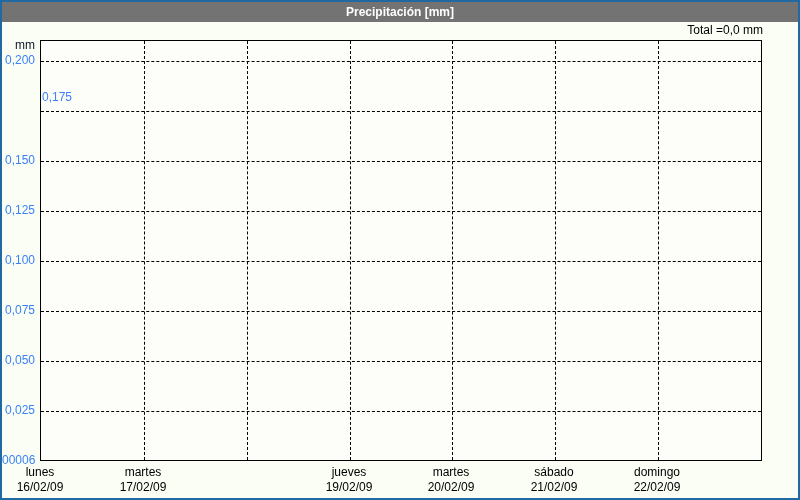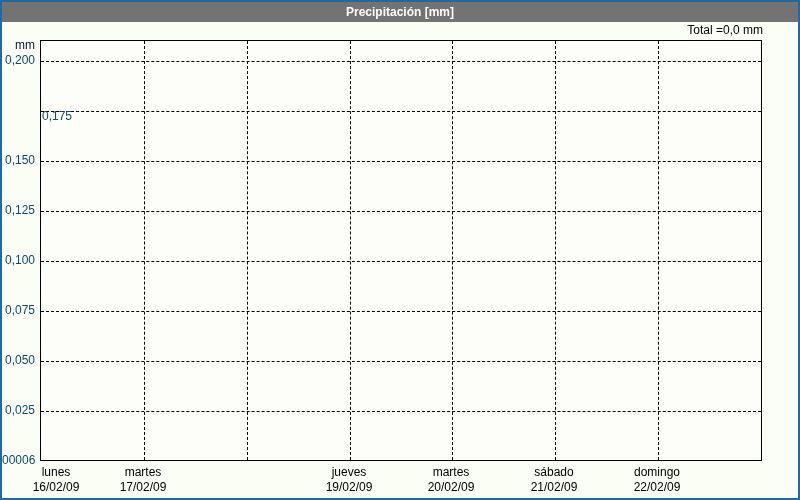--- a/index.html
+++ b/index.html
@@ -65,21 +65,21 @@
     left: 0; top: 18px;
     width: 35px; height: 421px;
   }
   .ylabel {
     position: absolute;
     left: 0; width: 100%;
     padding-right: 2px;
     text-align: right;
     font-size: 12px;
     line-height: 14px;
-    color: #0c4a6e;
+    color: #3b82f6;
   }
   .xlabels {
     position: absolute;
     left: 38px; top: 441px;
     width: 722px; height: 34px;
   }
   .xlabel {
     position: absolute;
     top: 0;
     transform: translateX(-50%);
@@ -118,25 +118,25 @@
         <div class="vgrid" style="left: 617px; border-left-color: rgb(0, 0, 0);"></div>
       </div>
     <div class="ylabels" id="ylabels">
         <div class="ylabel" style="top: 413px;">00006</div>
         <div class="ylabel" style="top: 363px;">0,025</div>
         <div class="ylabel" style="top: 313px;">0,050</div>
         <div class="ylabel" style="top: 263px;">0,075</div>
         <div class="ylabel" style="top: 213px;">0,100</div>
         <div class="ylabel" style="top: 163px;">0,125</div>
         <div class="ylabel" style="top: 113px;">0,150</div>
-        <div class="ylabel" style="top: 69px; padding-left: 40px;">0,175</div>
+        <div class="ylabel" style="top: 50px; padding-left: 40px;">0,175</div>
         <div class="ylabel" style="top: 13px;">0,200</div>
       </div>
     <div class="xlabels" id="xlabels">
-        <div class="xlabel" style="left: 16px;">
+        <div class="xlabel" style="left: 0px;">
           <div class="xday">lunes</div>
           <div class="xdate">16/02/09</div>
         </div>
         <div class="xlabel" style="left: 103px;">
           <div class="xday">martes</div>
           <div class="xdate">17/02/09</div>
         </div>
         <div class="xlabel" style="left: 309px;">
           <div class="xday">jueves</div>
           <div class="xdate">19/02/09</div>

